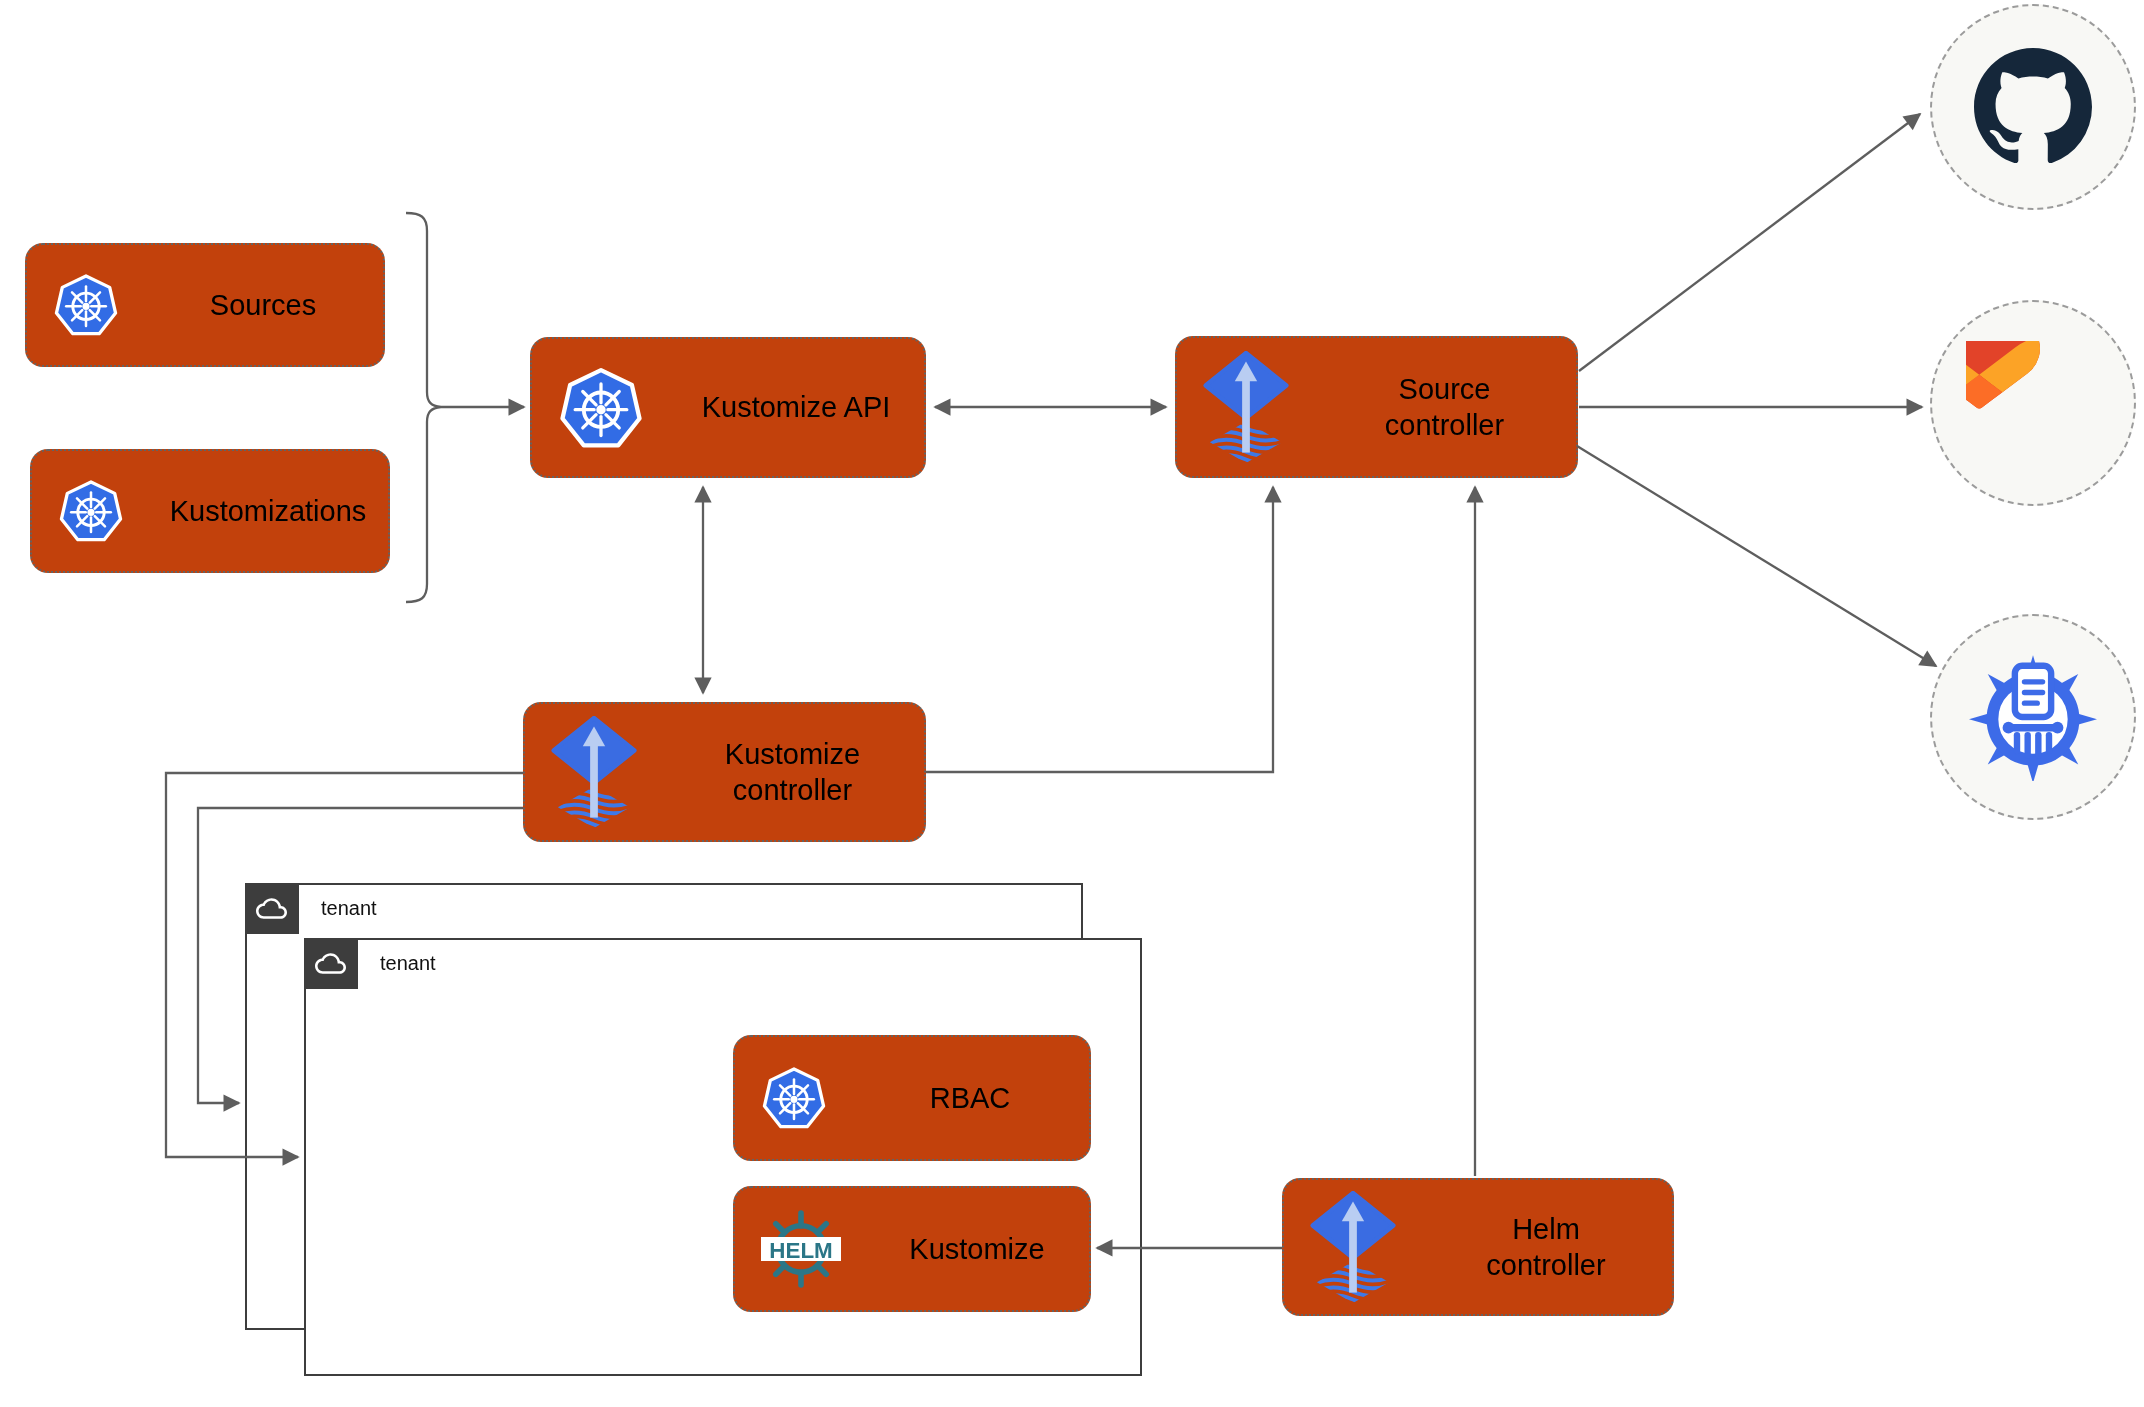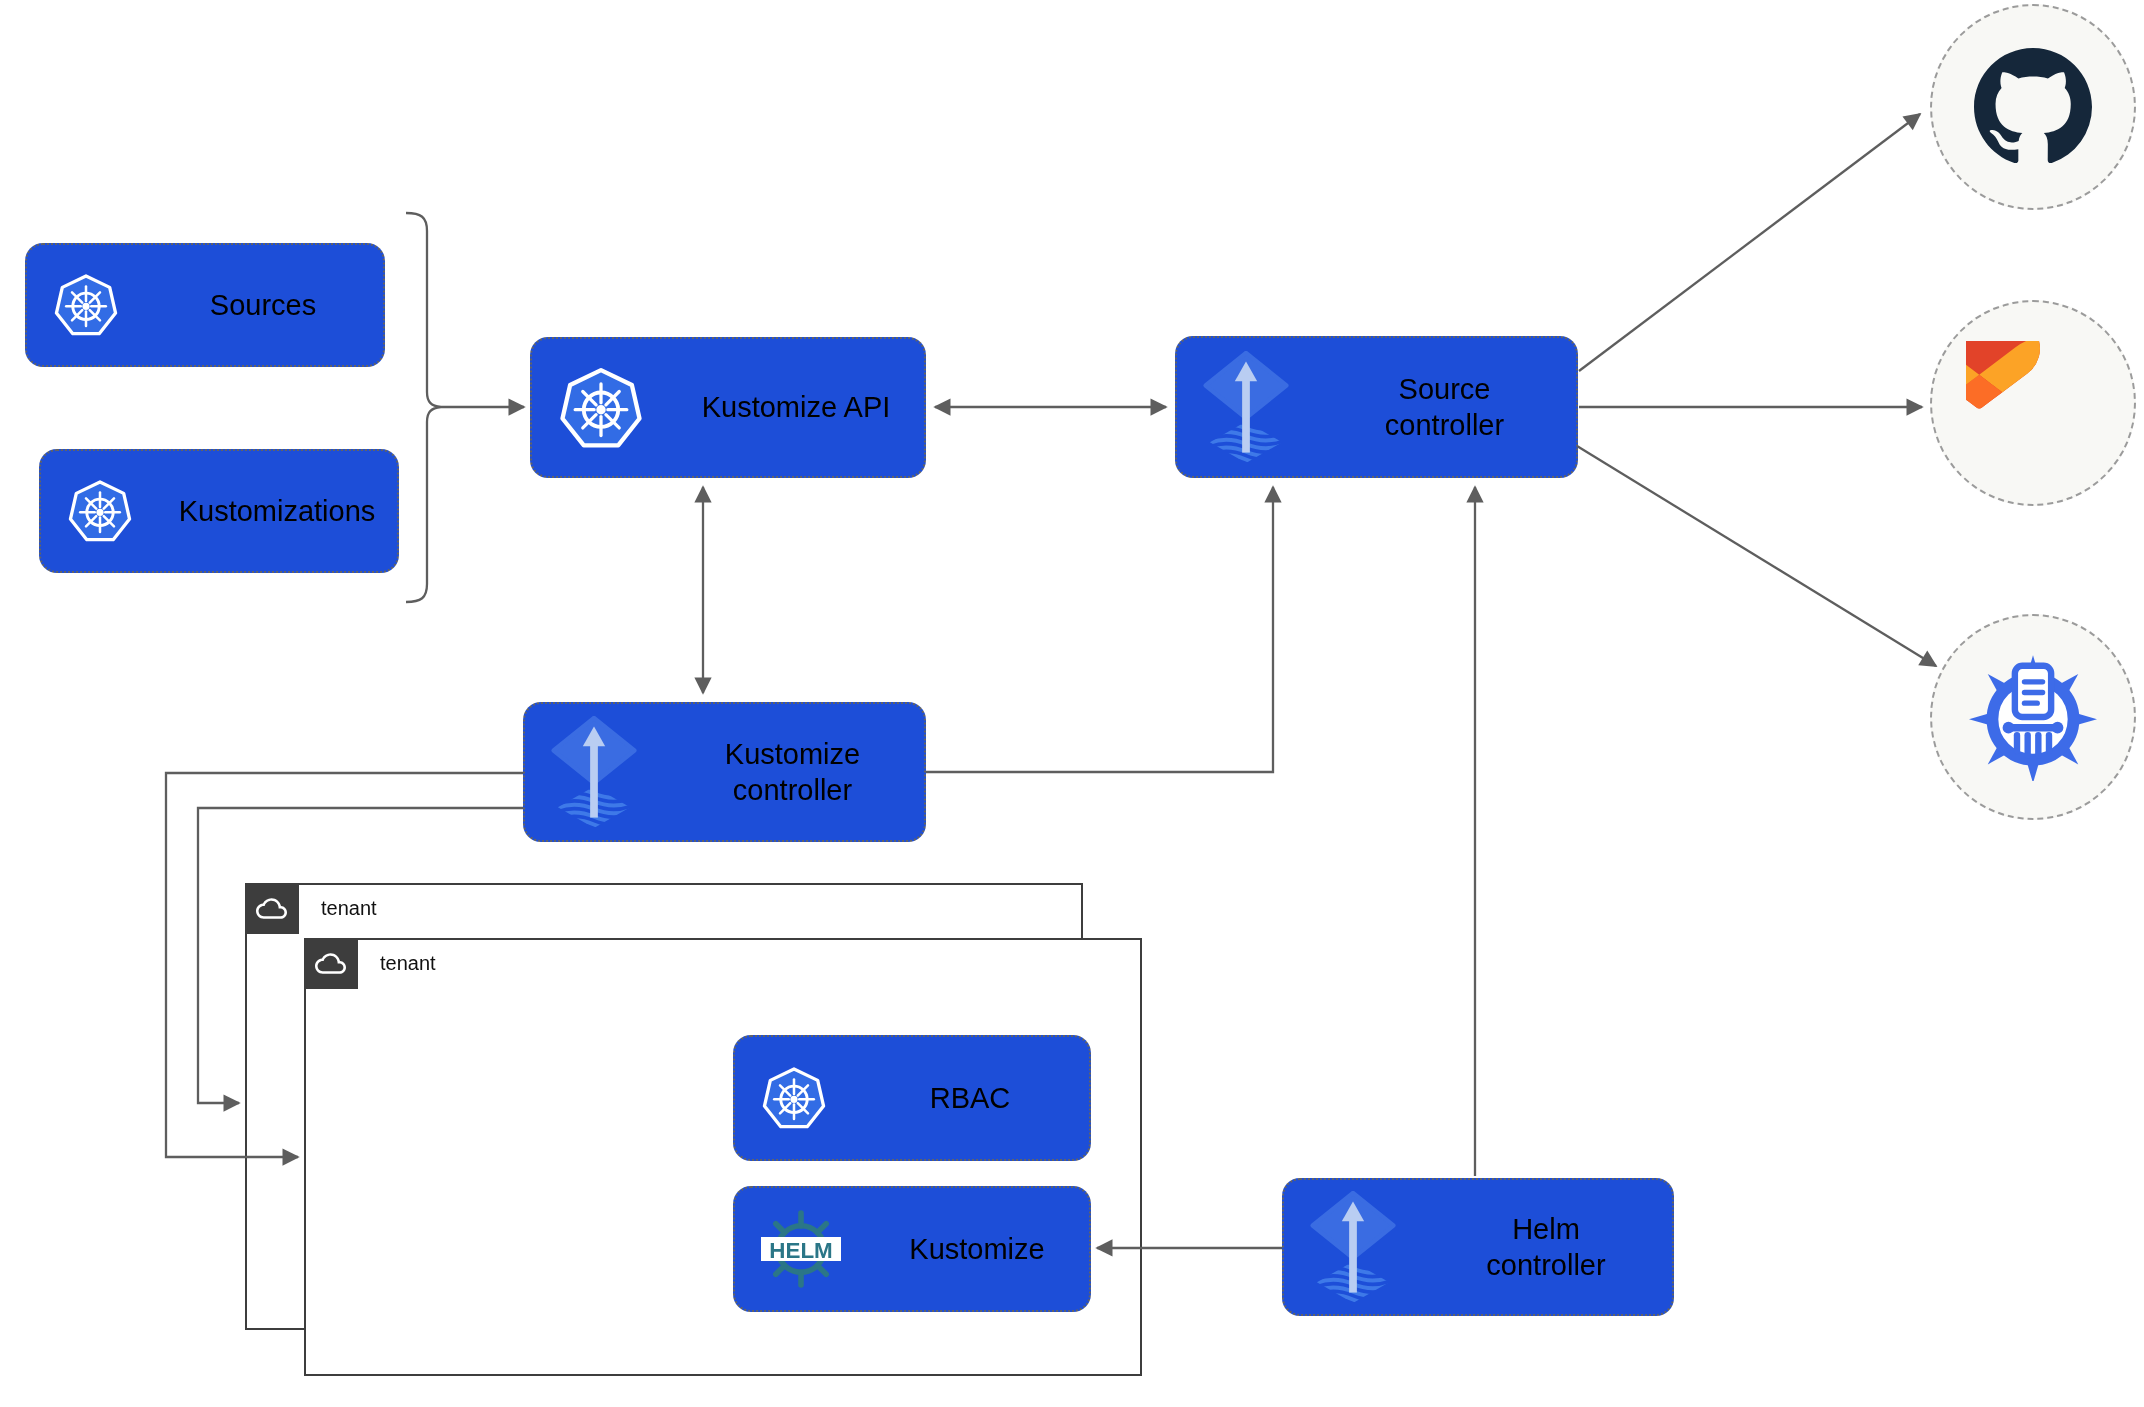--- a/index.html
+++ b/index.html
@@ -1,18 +1,18 @@
 <!DOCTYPE html>
 <html><head>
 <meta charset="utf-8">
 <style>
   html,body{margin:0;padding:0;background:#ffffff;}
   .canvas{position:relative;width:2144px;height:1407px;background:#fff;overflow:hidden;
           font-family:"Liberation Sans","DejaVu Sans",sans-serif;}
-  .node{position:absolute;background:#1d4ed8;border:2px dotted #636363;border-radius:18px;
+  .node{position:absolute;background:#c2410c;border:2px dotted #636363;border-radius:18px;
         display:flex;align-items:center;box-sizing:border-box;gap:40px;}
   .node .icon{margin-left:26px;flex:0 0 auto;}
   .node .label{flex:1;text-align:center;font-size:29px;color:#000;white-space:pre-line;
                line-height:1.25;padding-right:16px;}
   .endpoint{position:absolute;width:206px;height:206px;box-sizing:border-box;
             border:2.5px dashed #9b9b9b;border-radius:50%;background:#f8f8f5;
             display:flex;align-items:center;justify-content:center;}
   .tenant{position:absolute;background:#fff;border:2.5px solid #3d3d3d;box-sizing:border-box;}
   .tenant .tab{position:absolute;left:-2.5px;top:-2.5px;width:54px;height:51px;background:#3d3d3d;
                display:flex;align-items:center;justify-content:center;}
@@ -140,21 +140,21 @@
     <div class="tlabel">tenant</div>
   </div>
 
   <div class="node" style="left:25px;top:243px;width:360px;height:124px">
     <svg class="icon" width="66" height="66" viewBox="0 0 100 100">
         <use href="#sym-k8s"></use>
       </svg>
     <div class="label">Sources</div>
   </div>
 
-  <div class="node" style="left:39px;top:449px;width:360px;height:124px">
+  <div class="node" style="left:30px;top:449px;width:360px;height:124px">
     <svg class="icon" width="66" height="66" viewBox="0 0 100 100">
         <use href="#sym-k8s"></use>
       </svg>
     <div class="label">Kustomizations</div>
   </div>
 
   <div class="node" style="left:530px;top:337px;width:396px;height:141px">
     <svg class="icon" width="86" height="86" viewBox="0 0 100 100">
         <use href="#sym-k8s"></use>
       </svg>

